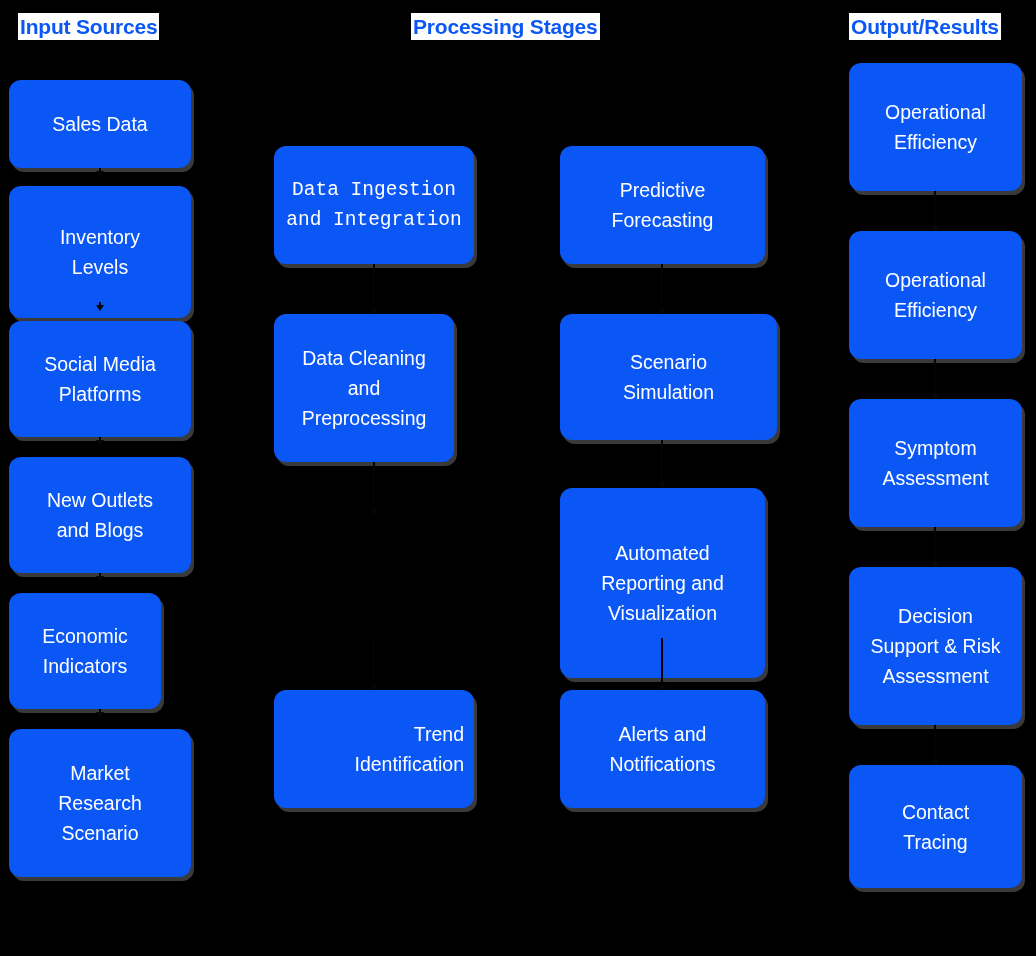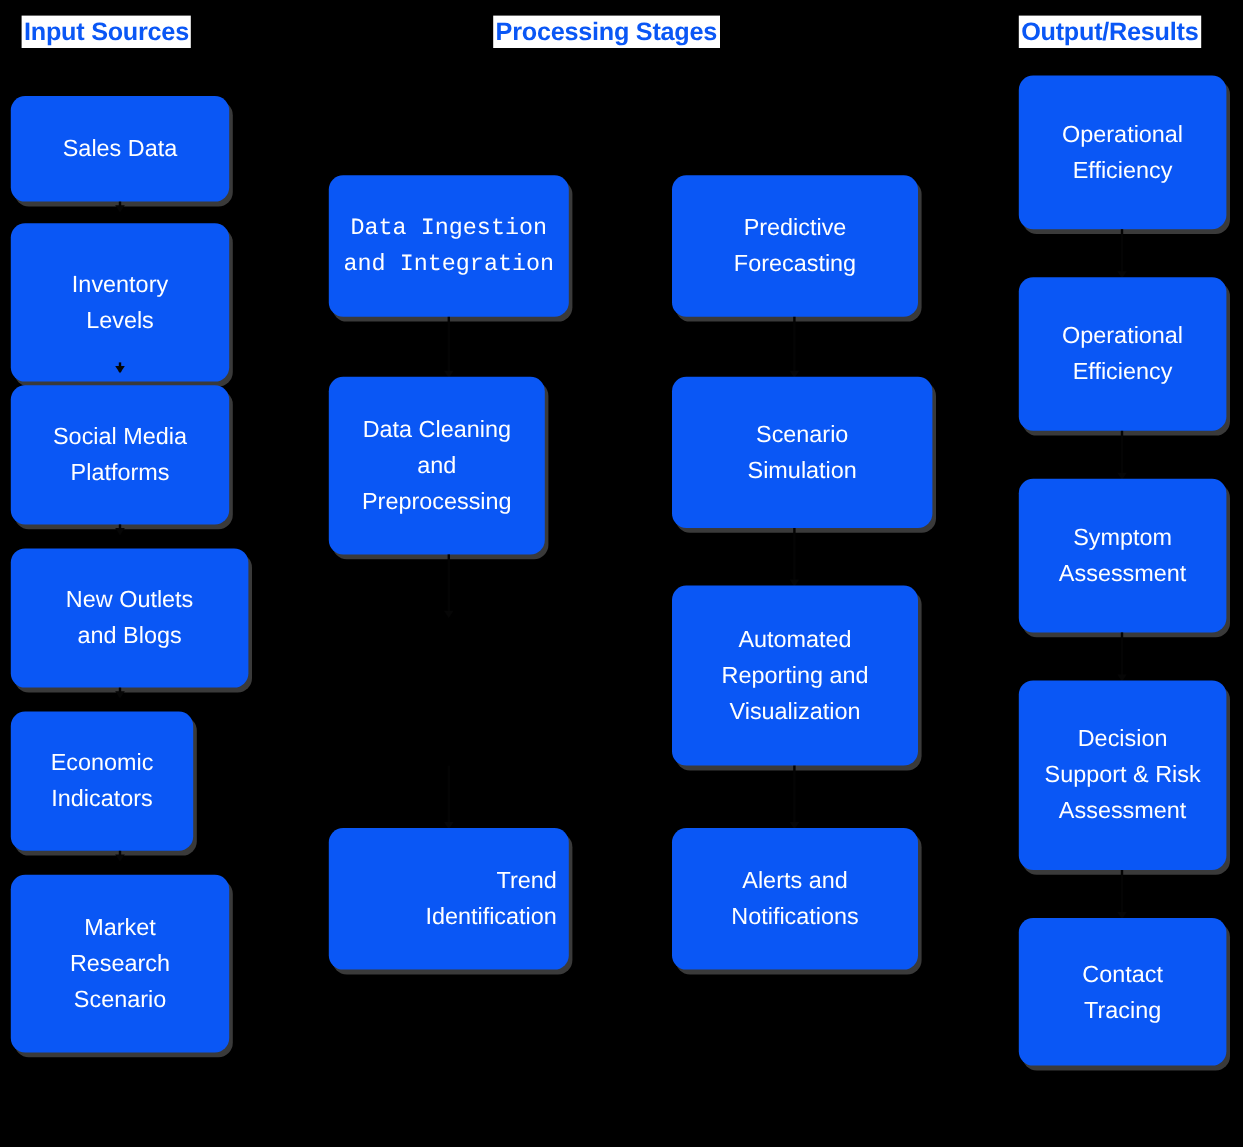--- a/index.html
+++ b/index.html
@@ -87,21 +87,21 @@
 Levels</span>
   </div>
   <div class="connector" style="left:99px; top:302px; height:8px;"></div>
 
   <div class="node" style="left:9px; top:321px; width:182px; height:116px;">
     <span class="node-label">Social Media
 Platforms</span>
   </div>
   <div class="connector" style="left:99px; top:437px; height:8px;"></div>
 
-  <div class="node" style="left:9px; top:457px; width:198px; height:116px;">
+  <div class="node" style="left:9px; top:457px; width:182px; height:116px;">
     <span class="node-label">New Outlets
 and Blogs</span>
   </div>
   <div class="connector" style="left:99px; top:573px; height:8px;"></div>
 
   <div class="node" style="left:9px; top:593px; width:152px; height:116px;">
     <span class="node-label">Economic
 Indicators</span>
   </div>
   <div class="connector" style="left:99px; top:709px; height:8px;"></div>
@@ -137,21 +137,21 @@
 Forecasting</span>
   </div>
   <div class="connector" style="left:661px; top:264px; height:50px;"></div>
 
   <div class="node" style="left:560px; top:314px; width:217px; height:126px;">
     <span class="node-label">Scenario
 Simulation</span>
   </div>
   <div class="connector" style="left:661px; top:440px; height:48px;"></div>
 
-  <div class="node" style="left:560px; top:488px; width:205px; height:150px;">
+  <div class="node" style="left:560px; top:488px; width:205px; height:190px;">
     <span class="node-label">Automated
 Reporting and
 Visualization</span>
   </div>
   <div class="connector" style="left:661px; top:638px; height:52px;"></div>
 
   <div class="node" style="left:560px; top:690px; width:205px; height:118px;">
     <span class="node-label">Alerts and
 Notifications</span>
   </div>

